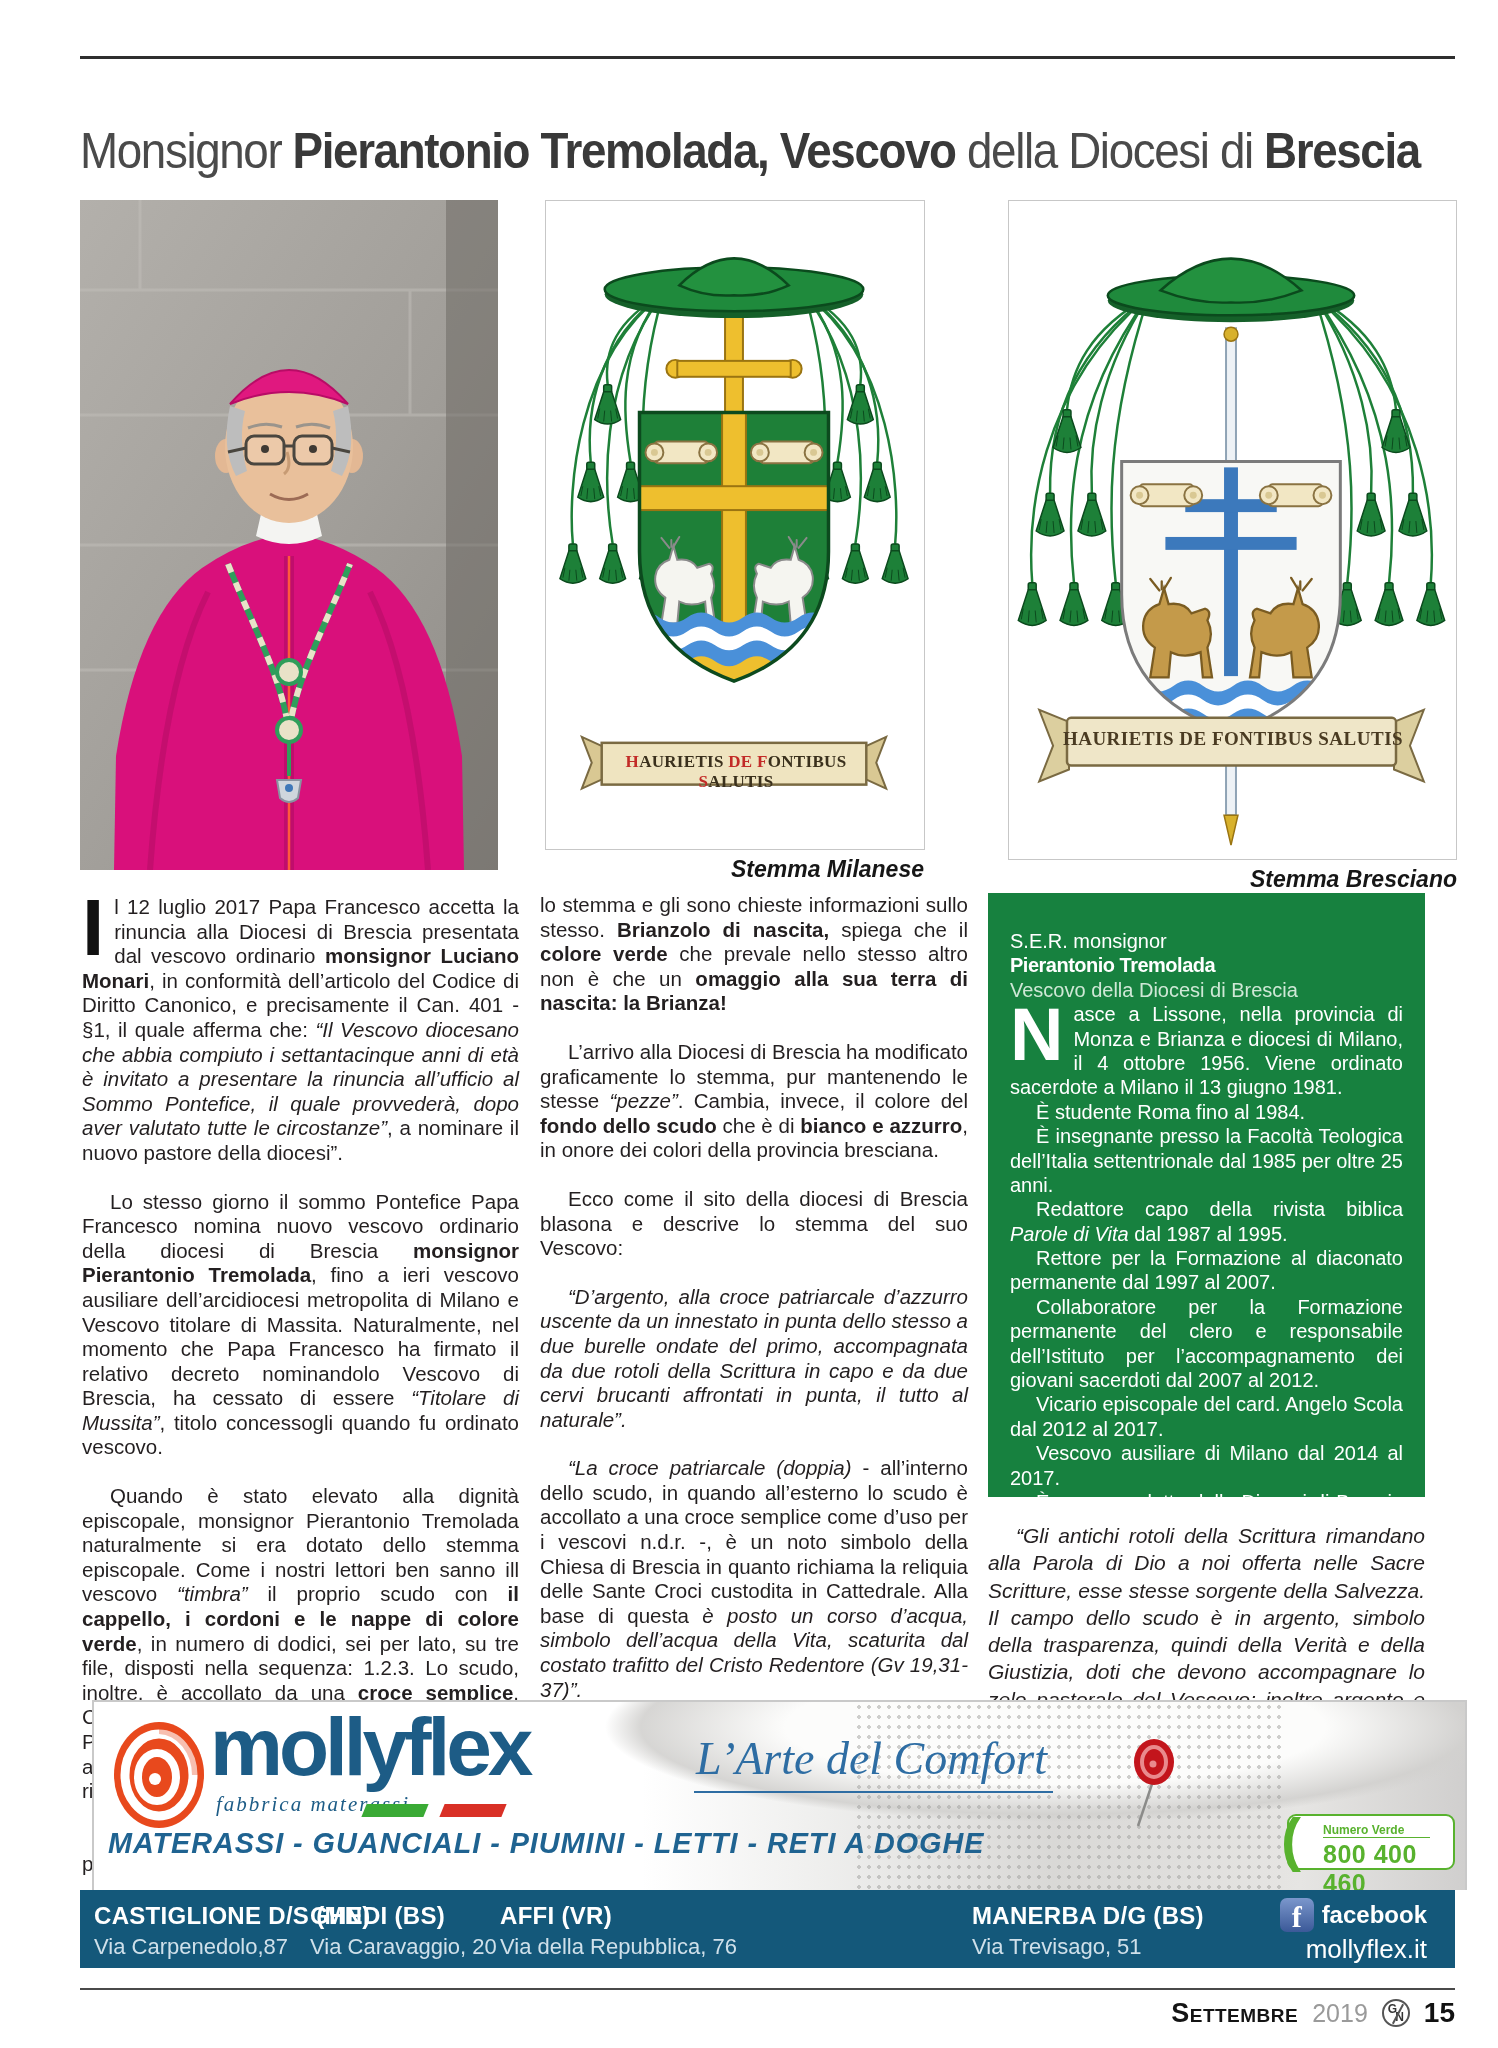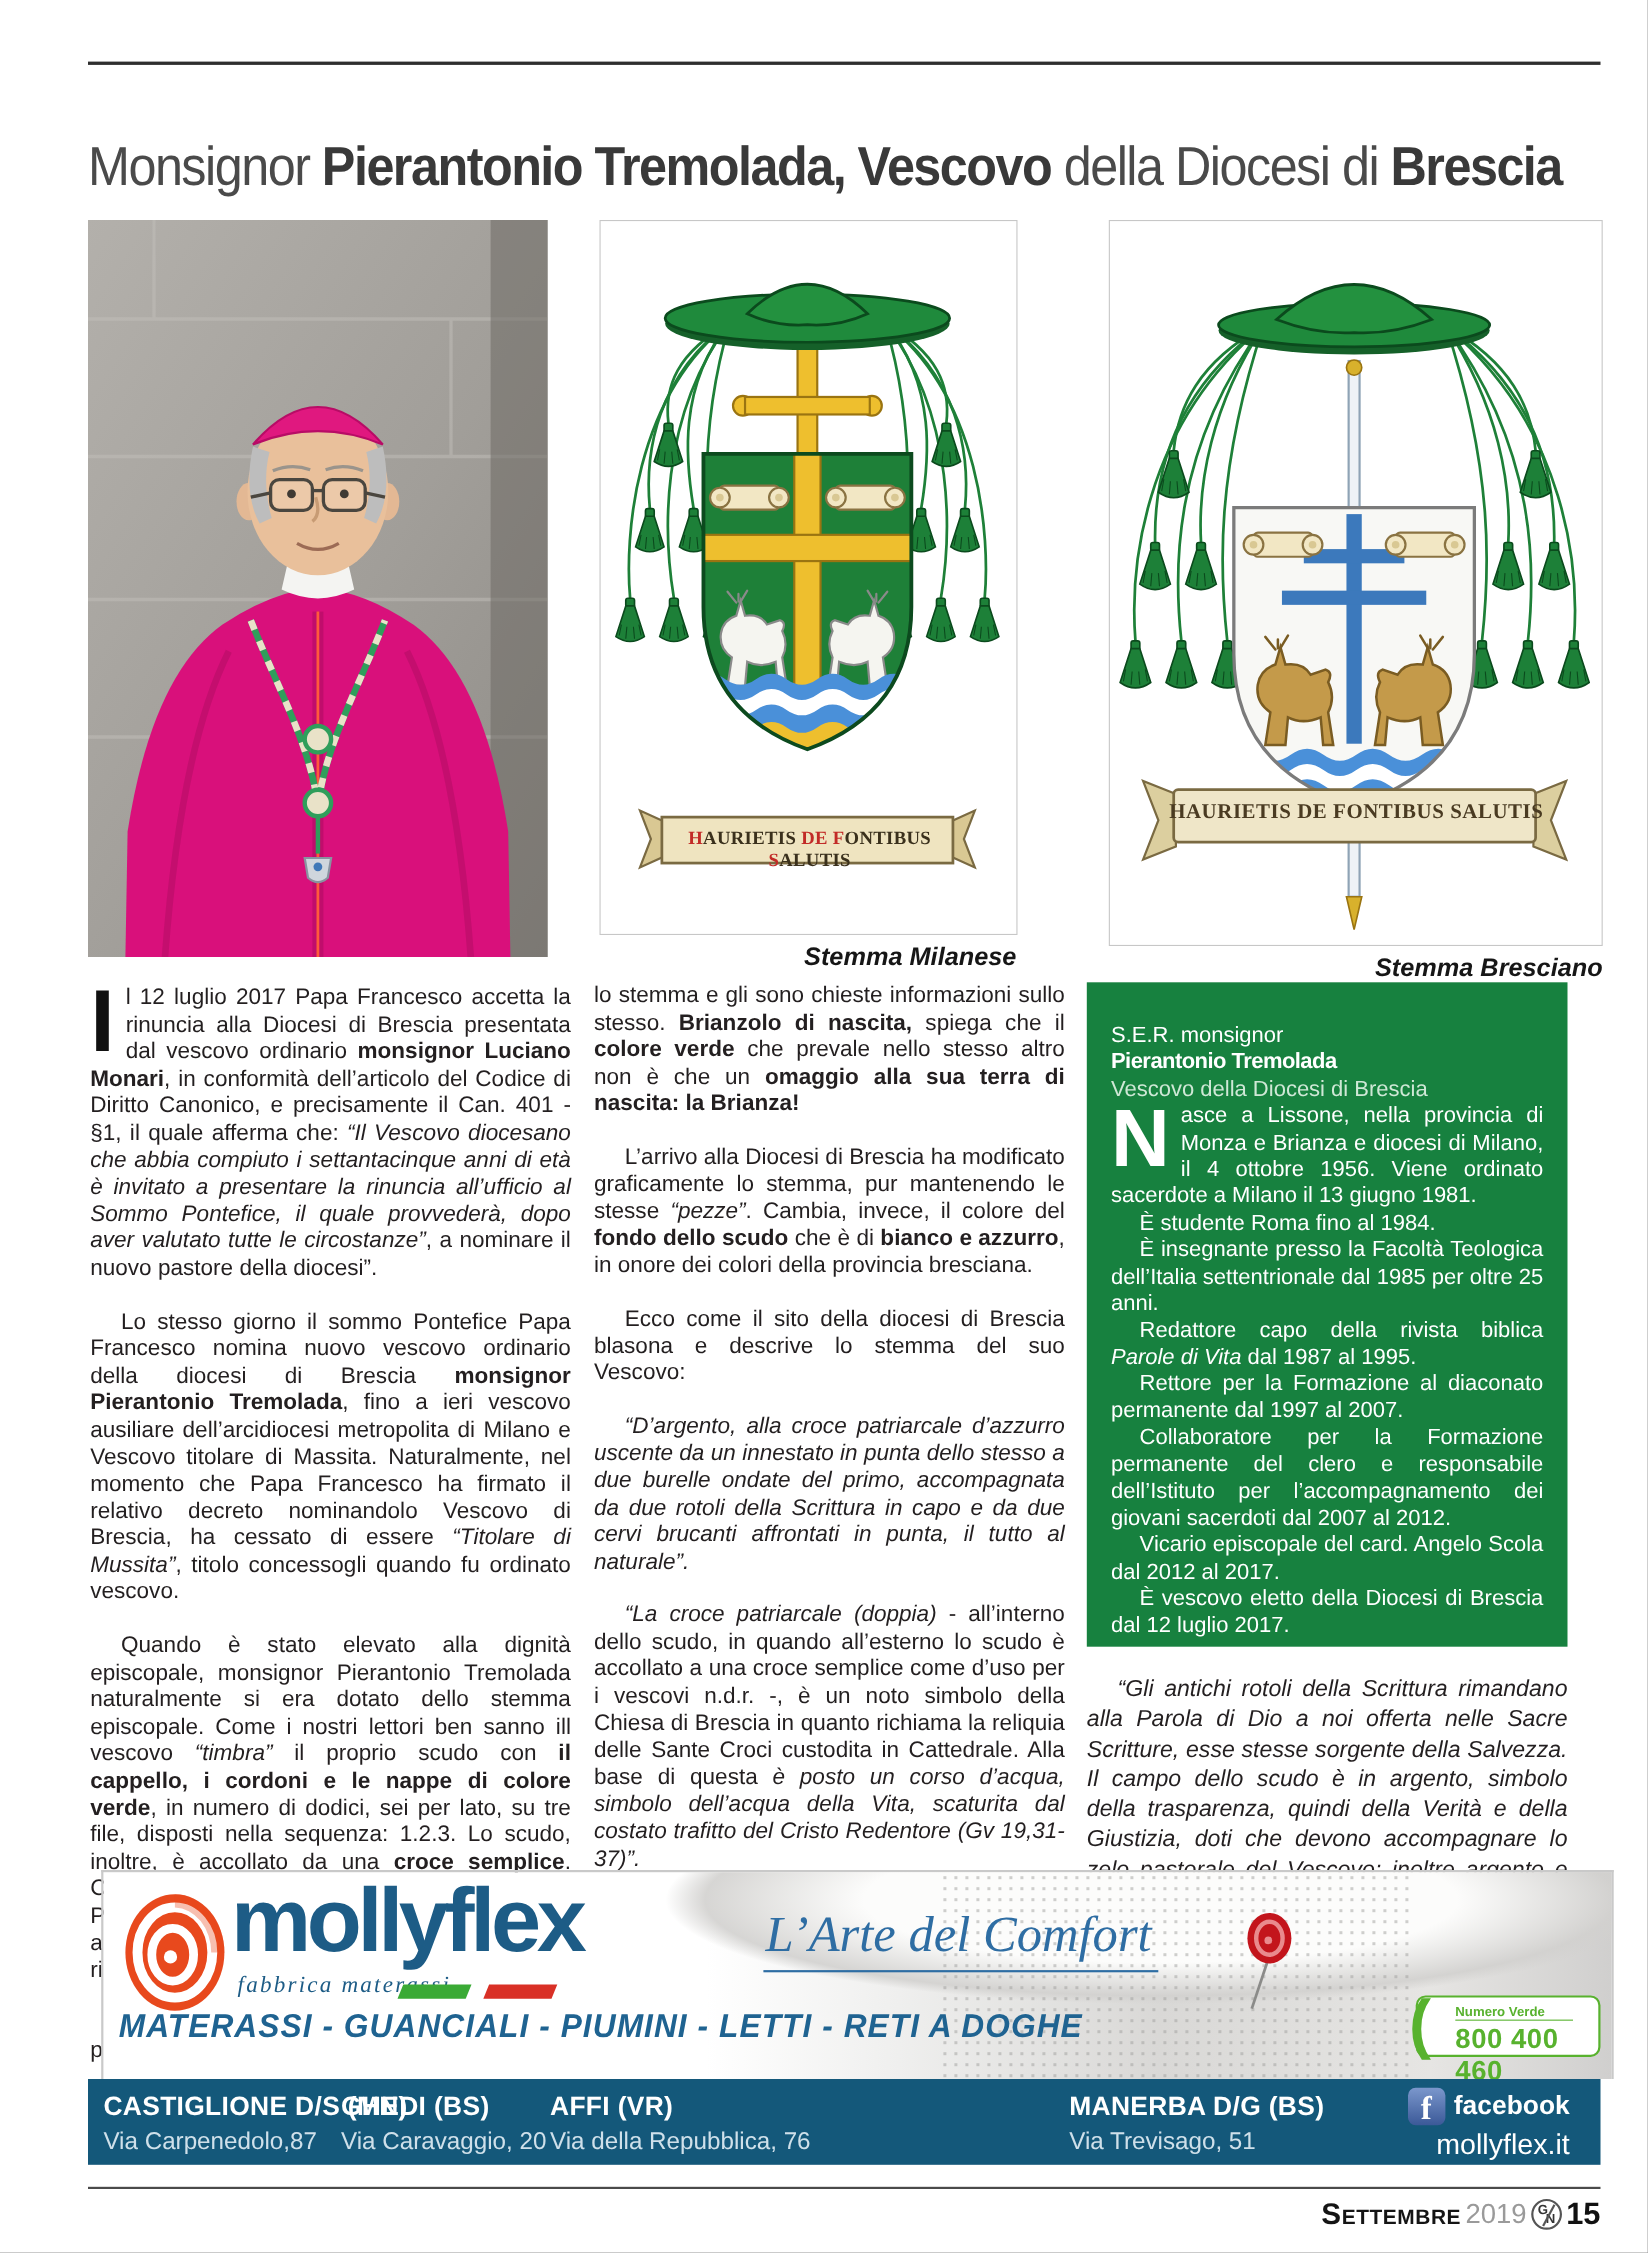--- a/index.html
+++ b/index.html
@@ -90,21 +90,21 @@
   .loc-addr{font-size:22px;color:#cfe0ea;margin-top:4px;font-weight:normal;}
   .fb{position:absolute;right:28px;top:8px;text-align:right;color:#fff;}
   .fb-row{display:flex;align-items:center;gap:8px;justify-content:flex-end;}
   .fb-ico{width:34px;height:34px;border-radius:7px;background:linear-gradient(#7b97cc,#3b5998);
           color:#fff;font-family:"Liberation Serif","DejaVu Serif",serif;font-weight:bold;font-size:30px;
           display:flex;align-items:flex-end;justify-content:center;line-height:30px;}
   .fb-label{font-weight:bold;font-size:24px;}
   .fb-site{font-weight:normal;font-size:26px;margin-top:2px;}
 
   
-  .footer{position:absolute;right:43px;top:1997px;display:flex;align-items:center;gap:4px;}
+  .footer{position:absolute;right:43px;top:1997px;display:flex;align-items:center;gap:14px;}
   .f-month{font-variant:small-caps;font-weight:bold;font-size:27px;color:#141414;letter-spacing:.5px;}
   .f-year{font-size:25px;color:#9a9a9a;}
   .f-logo{position:relative;width:28px;height:28px;border:2px solid #555;border-radius:50%;box-sizing:border-box;}
   .f-logo span{position:absolute;font-size:12px;font-weight:bold;color:#333;}
   .f-g{left:4px;top:1px;} .f-n{right:4px;bottom:1px;}
   .f-slash{position:absolute;left:13px;top:2px;width:2px;height:22px;background:#555;transform:rotate(28deg);}
   .f-page{font-weight:bold;font-size:28px;color:#111;}
 </style>
 </head>
 <body>
@@ -375,20 +375,21 @@
     <p class="bio-t1">S.E.R. monsignor</p>
     <p class="bio-t2">Pierantonio Tremolada</p>
     <p class="bio-t3">Vescovo della Diocesi di Brescia</p>
     <p><span class="dropcap">N</span><span>asce a Lissone, nella provincia di Monza e Brianza e diocesi di Milano, il 4 ottobre 1956. Viene ordinato sacerdote a Milano il 13 giugno 1981.</span></p>
     <p class="ind">È studente Roma fino al 1984.</p>
     <p class="ind">È insegnante presso la Facoltà Teologica dell’Italia settentrionale dal 1985 per oltre 25 anni.</p>
     <p class="ind">Redattore capo della rivista biblica <i>Parole di Vita</i> dal 1987 al 1995.</p>
     <p class="ind">Rettore per la Formazione al diaconato permanente dal 1997 al 2007.</p>
     <p class="ind">Collaboratore per la Formazione permanente del clero e responsabile dell’Istituto per l’accompagnamento dei giovani sacerdoti dal 2007 al 2012.</p>
     <p class="ind">Vicario episcopale del card. Angelo Scola dal 2012 al 2017.</p>
+    <p class="ind">Vescovo ausiliare di Milano dal 2014 al 2017.</p>
     <p class="ind">È vescovo eletto della Diocesi di Brescia dal 12 luglio 2017.</p>
   </aside>
 
   <p class="quote">“Gli antichi rotoli della Scrittura rimandano alla Parola di Dio a noi offerta nelle Sacre Scritture, esse stesse sorgente della Salvezza. Il campo dello scudo è in argento, simbolo della trasparenza, quindi della Verità e della Giustizia, doti che devono accompagnare lo zelo pastorale del Vescovo; inoltre argento e azzurro sono i colori di Brescia”.</p>
 
   <div class="ad">
     <div class="ad-top">
       <div class="ad-sheen"></div>
       <div class="ad-dots"></div>
       <div class="brand">

